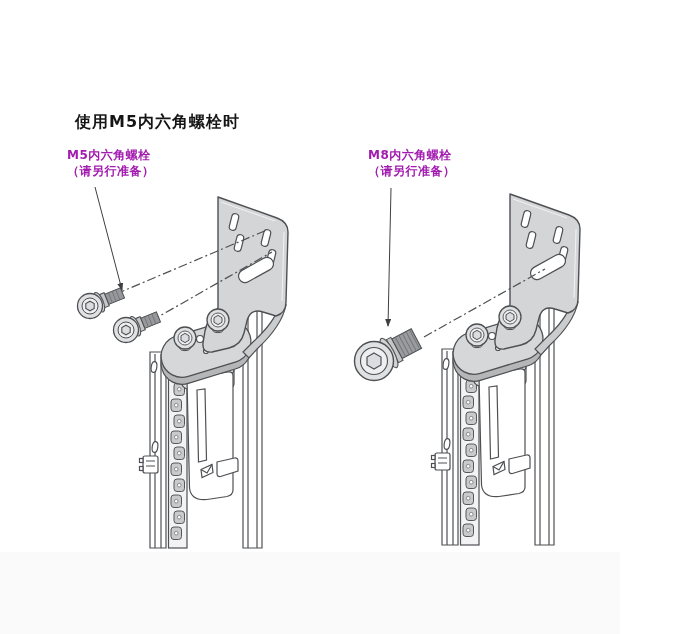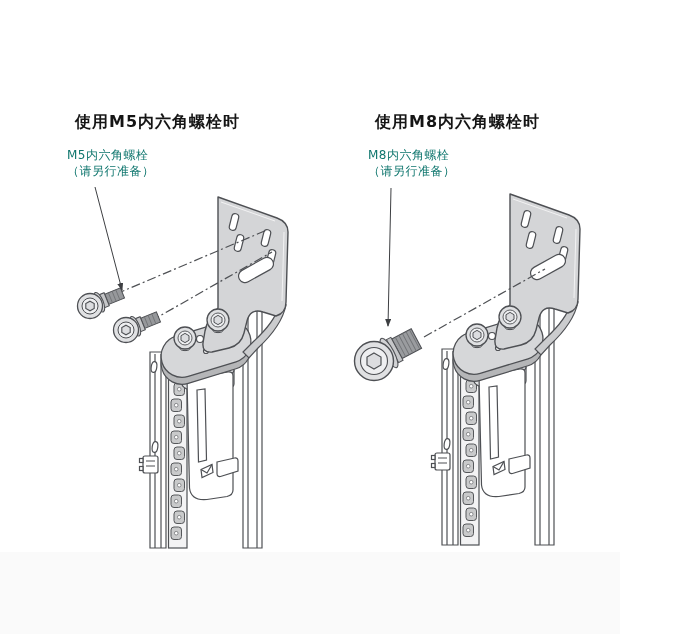--- a/index.html
+++ b/index.html
@@ -6,42 +6,41 @@
   .page{
     position:relative;width:620px;height:634px;background:#ffffff;
     overflow:hidden;font-family:"DejaVu Sans","Liberation Sans",sans-serif;
   }
   .footer-strip{position:absolute;left:0;top:552px;width:682px;height:82px;background:#fafafa;}
   .panel-heading{
     position:absolute;font-size:16px;font-weight:bold;color:#151515;
     letter-spacing:1px;white-space:nowrap;
   }
   .bolt-label{
-    position:absolute;font-size:12px;font-weight:normal;color:#0f766e;
+    position:absolute;font-size:12px;font-weight:bold;color:#a21caf;
     line-height:16px;letter-spacing:0.5px;white-space:nowrap;
   }
   #h-left{left:75px;top:112px;}
   #h-right{left:375px;top:112px;}
   #lbl-left{left:67px;top:147px;}
   #lbl-right{left:368px;top:147px;}
   svg{position:absolute;left:0;top:0;}
   .ln{stroke:#4e5054;stroke-width:1.2;fill:none;}
   .lnw{stroke:#4e5054;stroke-width:1.2;fill:#ffffff;}
   .dash{stroke:#4e5054;stroke-width:1.2;fill:none;stroke-dasharray:9 3 2 3;}
   .leader{stroke:#3d3f42;stroke-width:1;fill:none;}
 </style>
 </head>
 <body>
 
 <div class="page">
 
   <div class="footer-strip"></div>
 
   <div class="panel-heading" id="h-left">使用M5内六角螺栓时</div>
-  <div class="panel-heading" id="h-right">使用M8内六角螺栓时</div>
 
   <div class="bolt-label" id="lbl-left">
     <div>M5内六角螺栓</div>
     <div>（请另行准备）</div>
   </div>
   <div class="bolt-label" id="lbl-right">
     <div>M8内六角螺栓</div>
     <div>（请另行准备）</div>
   </div>
 

